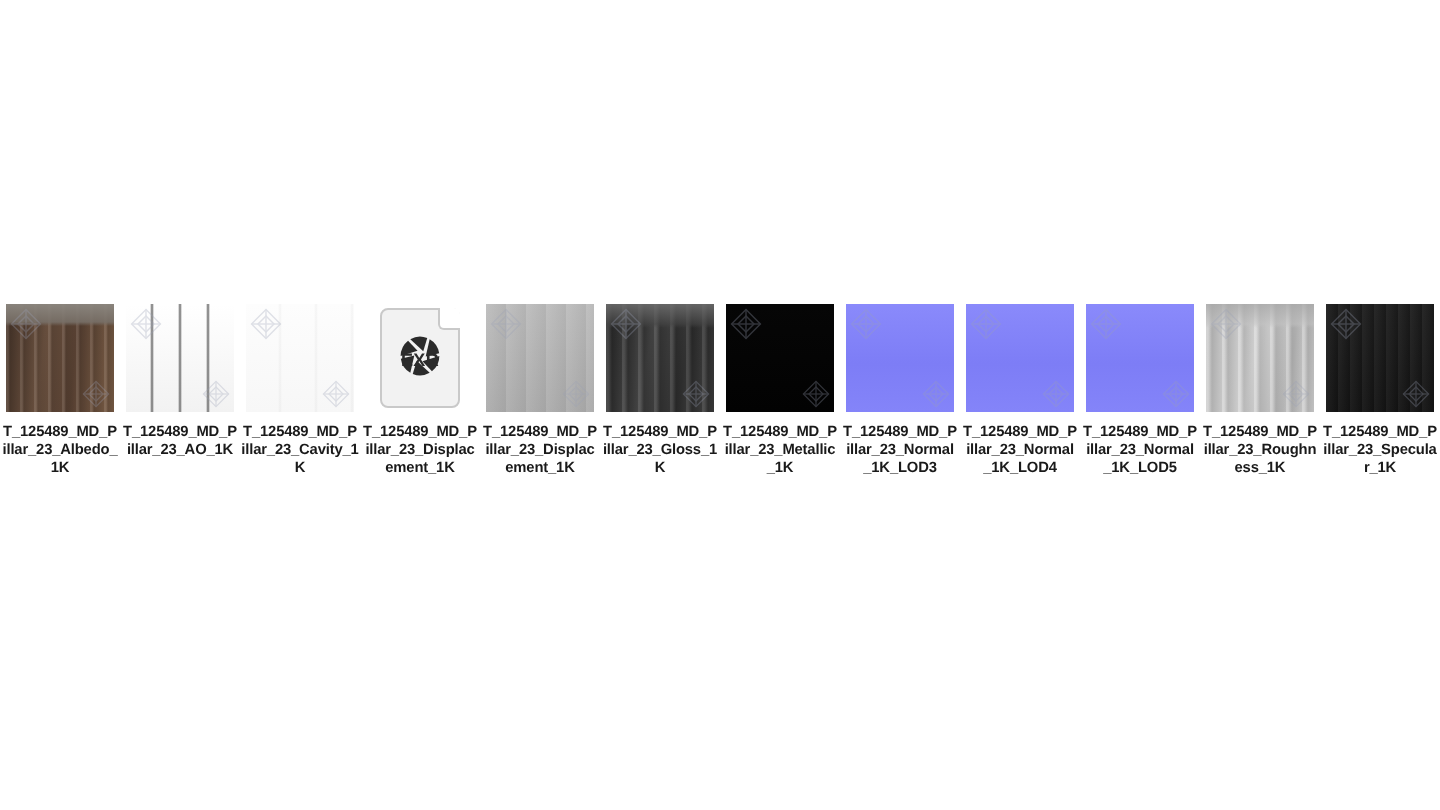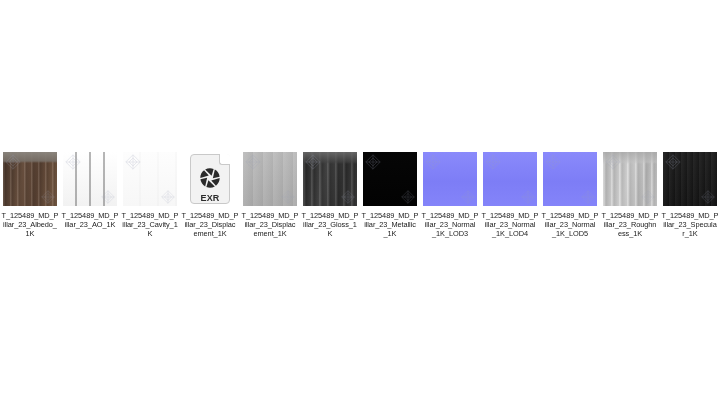--- a/index.html
+++ b/index.html
@@ -70,20 +70,21 @@
   .file-label {
     width: 60px;
     margin-top: 3px;
     font-size: 7.4px;
     line-height: 9.2px;
     color: #1a1a1a;
     text-align: center;
     word-break: break-all;
     white-space: pre-line;
     letter-spacing: -0.08px;
+    font-weight: bold;
   }
 
   
   .exr-doc {
     width: 40px;
     height: 50px;
     position: relative;
   }
   .exr-page {
     position: absolute;
@@ -105,21 +106,21 @@
   }
   .exr-aperture {
     position: absolute;
     left: 50%;
     top: 13px;
     transform: translateX(-50%);
   }
   .exr-text {
     position: absolute;
     left: 0; right: 0;
-    bottom: 1px;
+    bottom: 19px;
     text-align: center;
     font-size: 9px;
     font-weight: bold;
     color: #2b2b2b;
     letter-spacing: 0.2px;
     font-family: "Liberation Sans", sans-serif;
   }
 </style>
 </head>
 <body>

